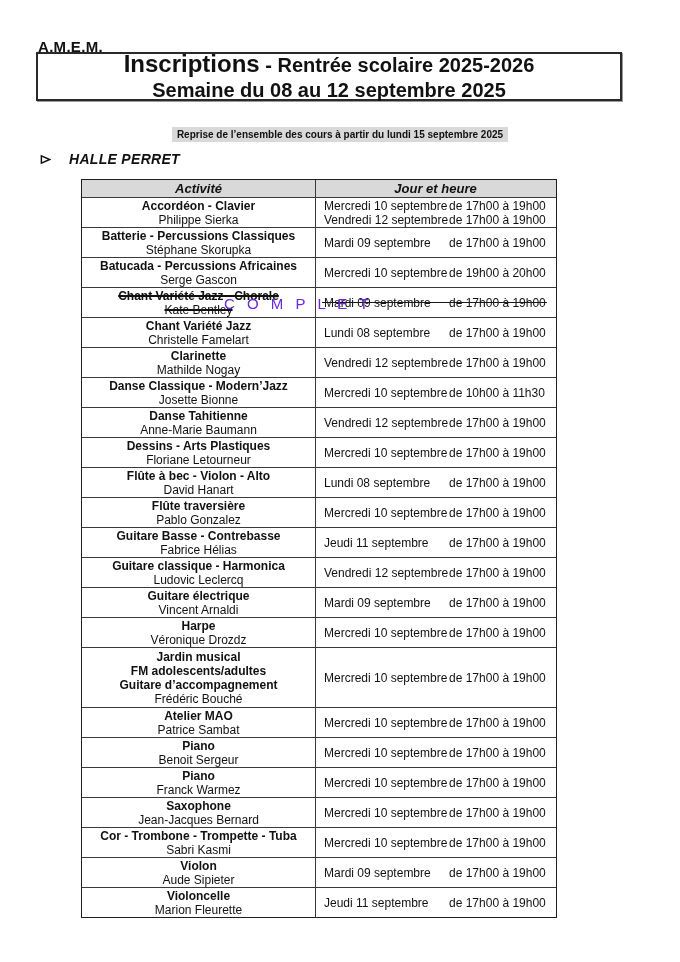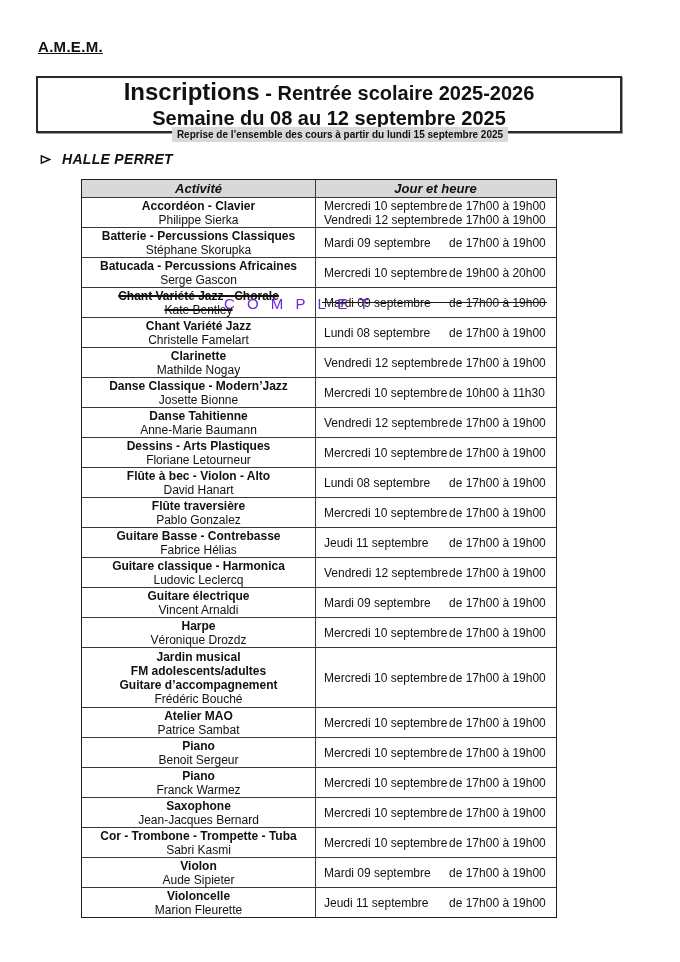--- a/index.html
+++ b/index.html
@@ -7,37 +7,37 @@
     width:680px;height:962px;background:#ffffff;position:relative;
     font-family:"Liberation Sans","DejaVu Sans",sans-serif;color:#111;
     -webkit-font-smoothing:antialiased;
   }
   .amem{
     position:absolute;left:38px;top:38px;
     font-size:15px;font-weight:bold;text-decoration:underline;
     letter-spacing:.3px;
   }
   .title-box{
-    position:absolute;left:36px;top:76px;width:586px;height:57px;
+    position:absolute;left:36px;top:52px;width:586px;height:49px;
     border:2px solid #2a2a2a;box-sizing:border-box;
     display:flex;flex-direction:column;justify-content:center;align-items:center;
     background:#fff;box-shadow:1px 1px 0 #999;
   }
   .title-l1{font-size:20px;font-weight:bold;line-height:26px;white-space:pre;}
   .title-l1 .big{font-size:24px;}
   .title-l2{font-size:20px;font-weight:bold;line-height:25px;}
   .reprise-wrap{position:absolute;left:0;top:124px;width:680px;text-align:center;}
   .reprise{
     display:inline-block;background:#d9d9d9;padding:2px 5px;
     font-size:10px;font-weight:bold;
   }
   .halle{
     position:absolute;left:40px;top:151px;
     font-size:14px;font-weight:bold;font-style:italic;letter-spacing:.3px;
-    display:flex;align-items:center;gap:11px;
+    display:flex;align-items:center;gap:18px;
   }
   .arrow{width:11px;height:11px;flex:0 0 auto;}
   .table{
     position:absolute;left:81px;top:179px;width:476px;
     border:1.5px solid #1f1f1f;box-sizing:border-box;background:#fff;
   }
   .t-head{display:flex;height:17px;background:#d9d9d9;}
   .t-head .th{
     font-size:13px;font-weight:bold;font-style:italic;
     display:flex;align-items:center;justify-content:center;box-sizing:border-box;

